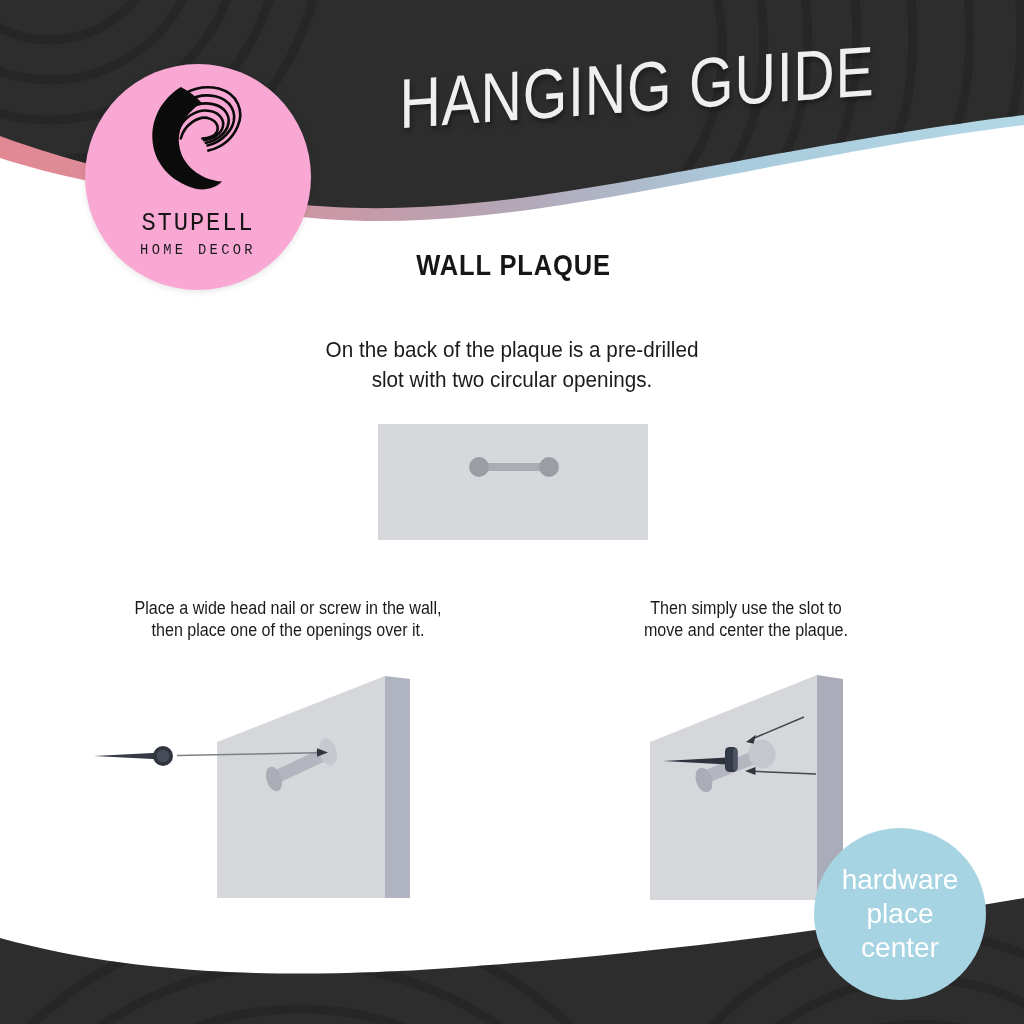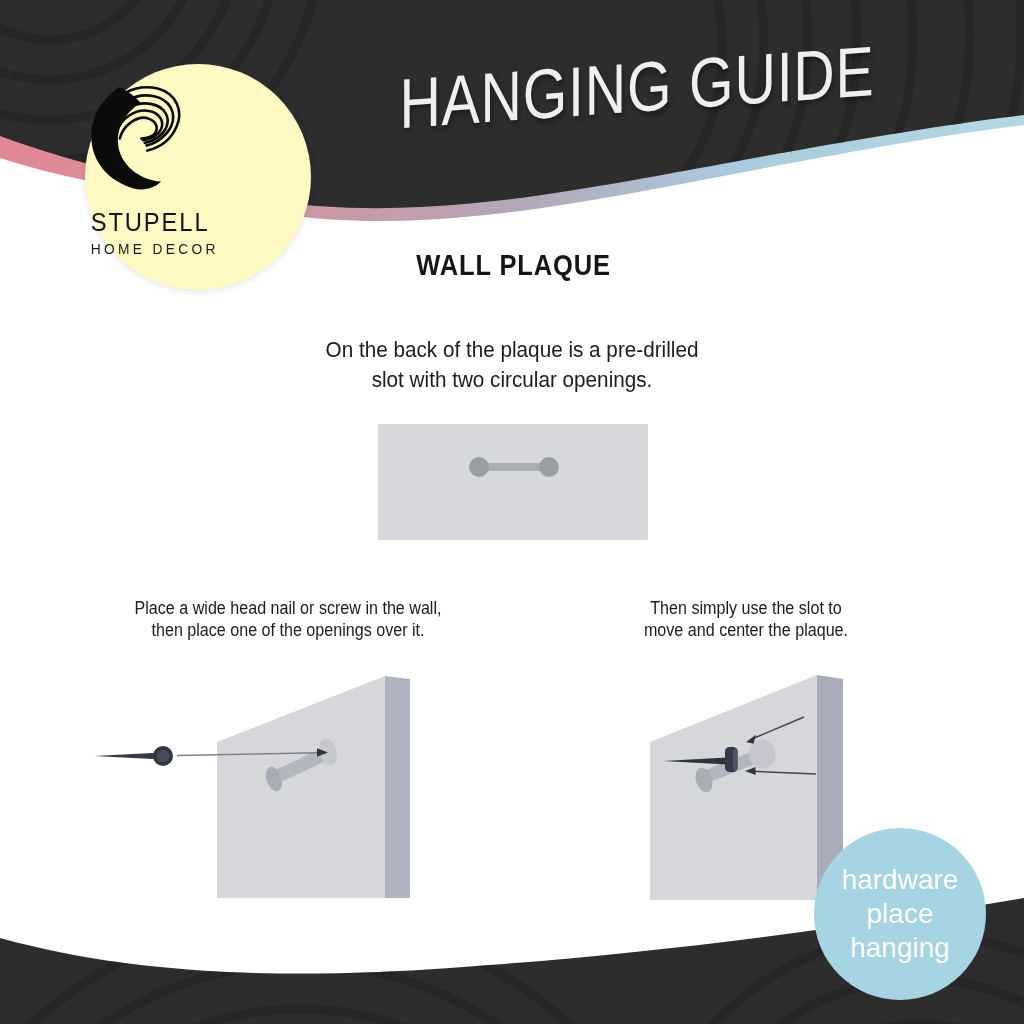--- a/index.html
+++ b/index.html
@@ -18,22 +18,23 @@
     color:#f0efef;letter-spacing:1px;
     transform:rotate(-4deg) skewX(-4deg) scaleX(0.82);
     transform-origin:50% 50%;
     text-shadow:2px 4px 5px rgba(0,0,0,0.35);
     white-space:nowrap;
   }
 
   
   #logo-circle{
     left:85px;top:64px;width:226px;height:226px;border-radius:50%;
-    background:#fef9c3;z-index:5;text-align:left;
+    background:#f9a8d4;z-index:5;text-align:center;
     box-shadow:0 2px 6px rgba(0,0,0,0.10);
+    font-family:Liberation Mono, monospace;
   }
   #logo-circle svg{margin-top:16px;}
   .brand-name{
     font-size:25px;color:#141414;letter-spacing:2px;font-weight:400;
     margin-top:0px;transform:scaleX(0.95);transform-origin:center;
   }
   .brand-tagline{
     font-size:14.5px;color:#1b1b1b;letter-spacing:3.5px;font-weight:400;
     margin-top:4px;transform:scaleX(0.95);transform-origin:center;
   }
@@ -187,21 +188,21 @@
   </g>
   <g>
     <line x1="216" y1="114" x2="152" y2="111.3" stroke="#44464c" stroke-width="1.5"></line>
     <polygon points="145,111 155.5,107 155.5,115" fill="#33353c"></polygon>
   </g>
 </svg>
 
 <div id="hardware-badge" class="abs">
   <span>hardware</span>
   <span>place</span>
-  <span>hanging</span>
+  <span>center</span>
 </div>
 
 <svg id="footer-wave" class="abs" width="1024" height="140" viewBox="0 0 1024 140">
   <defs>
     <clipPath id="footClip">
       <path d="M0,54 C130,90 280,96 450,84 C620,72 800,52 1024,14 L1024,140 L0,140 Z"></path>
     </clipPath>
   </defs>
   <path d="M0,54 C130,90 280,96 450,84 C620,72 800,52 1024,14 L1024,140 L0,140 Z" fill="#2d2d2e"></path>
   <g clip-path="url(#footClip)" fill="none" stroke="#222223" stroke-width="9" opacity="0.55">

